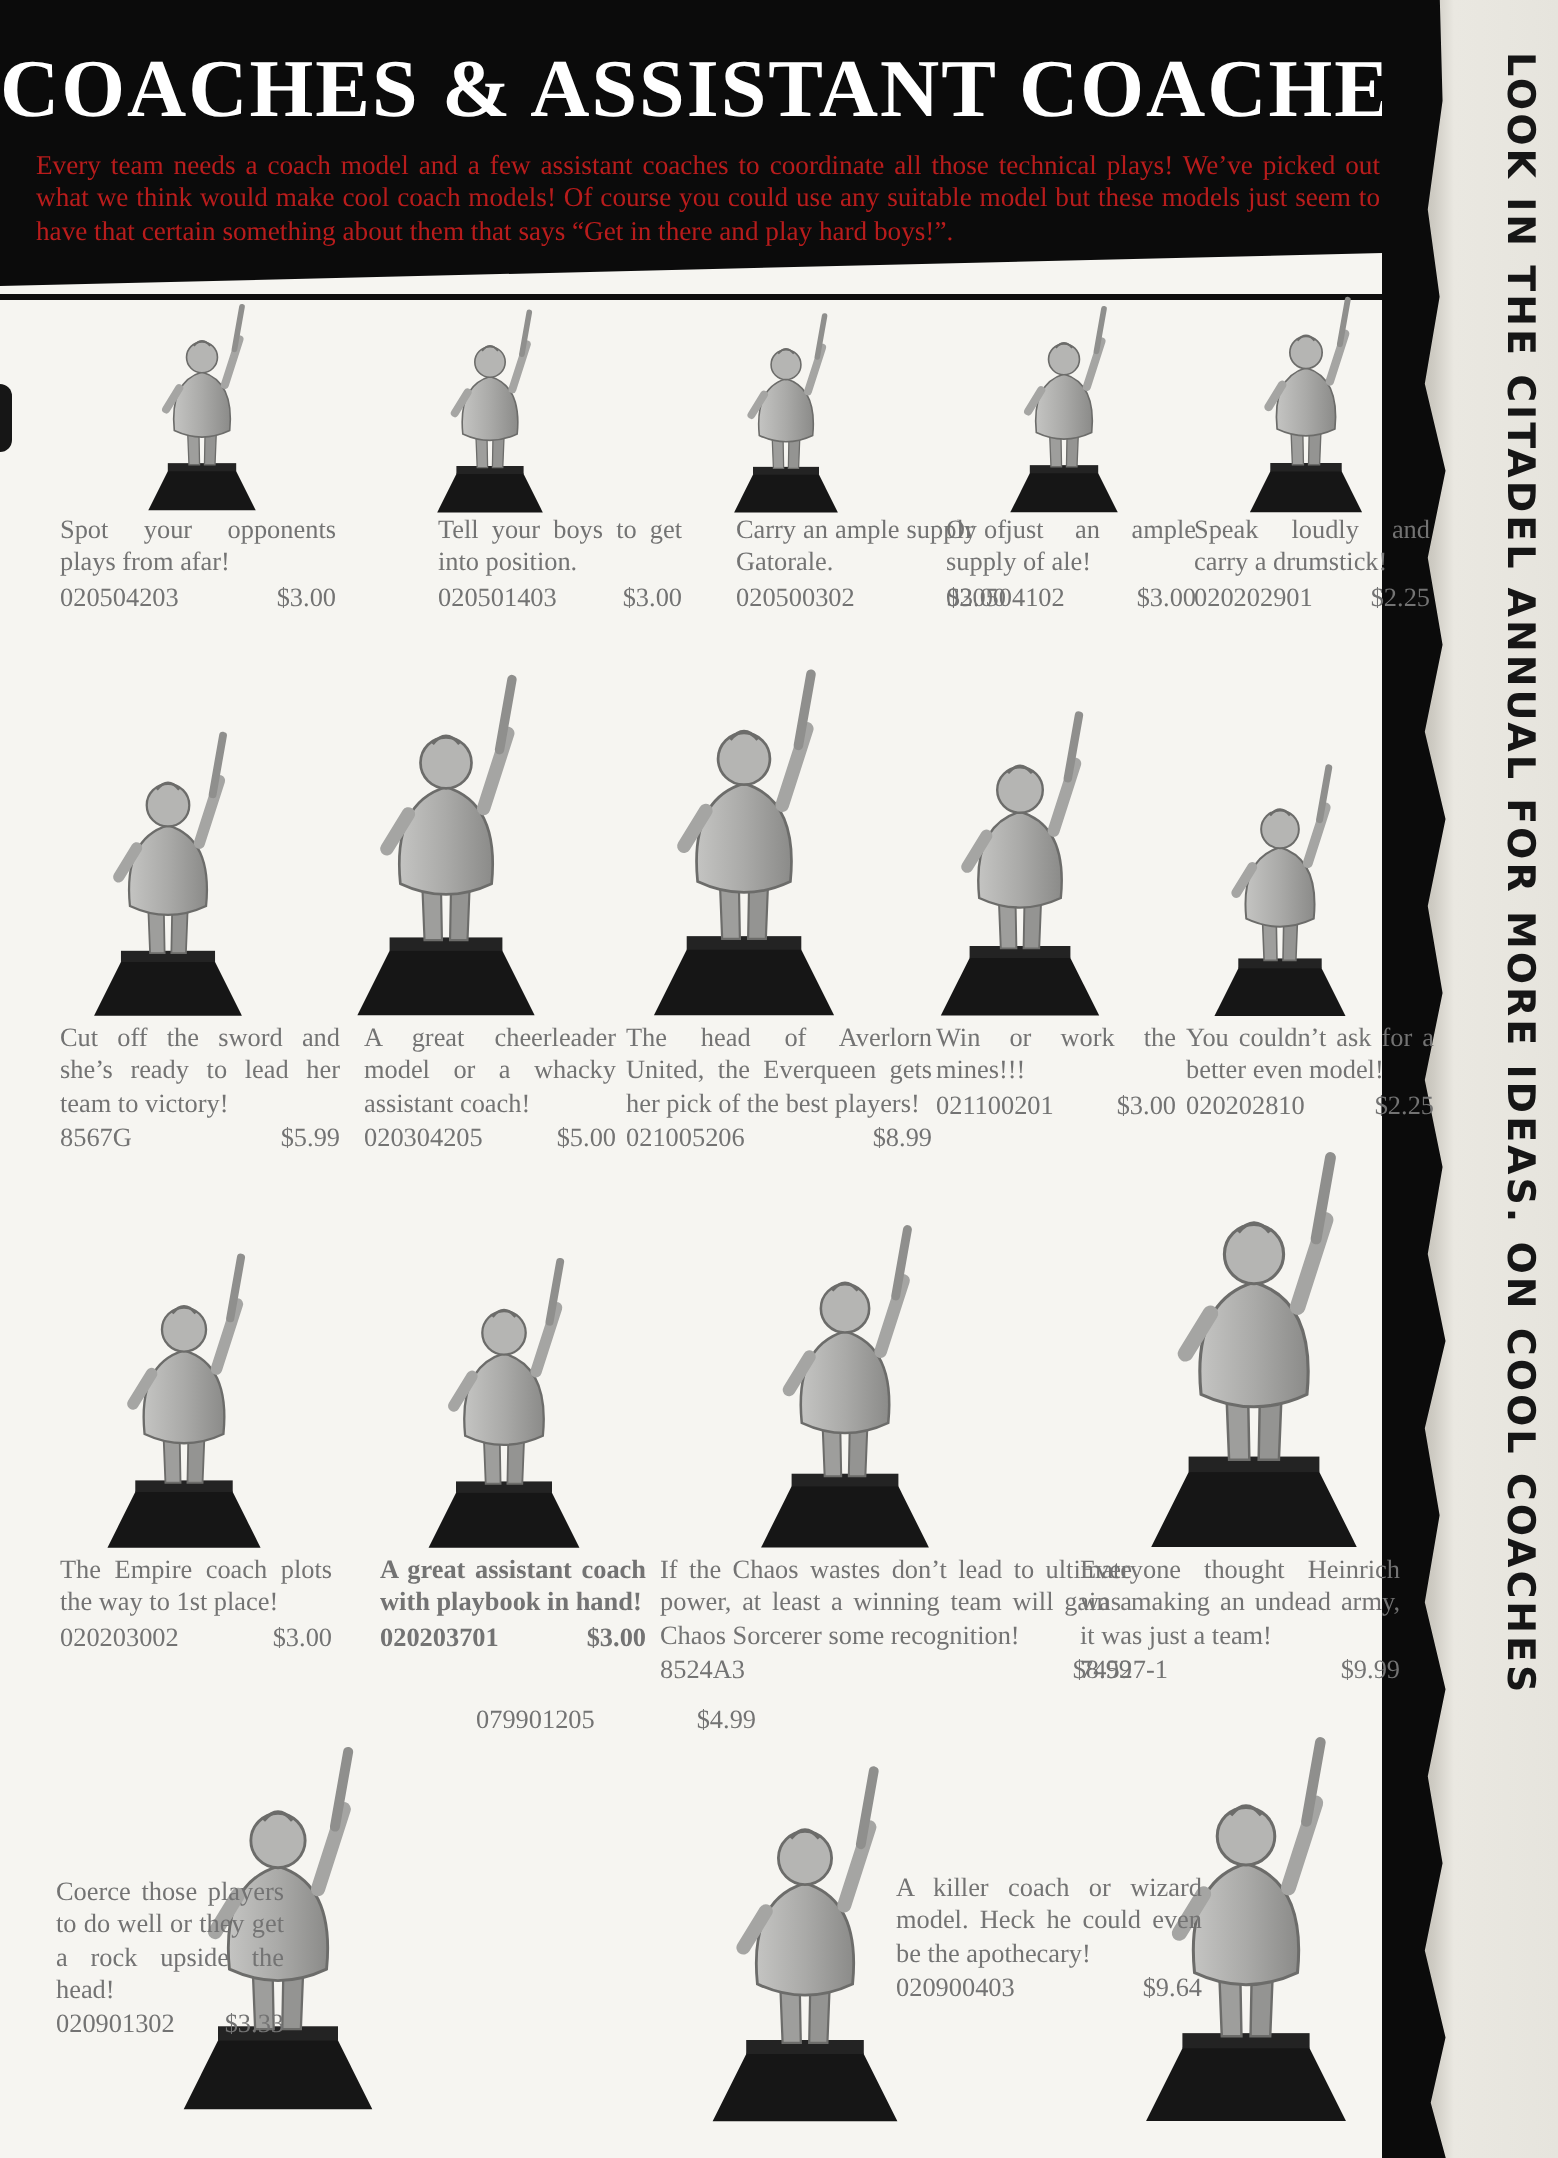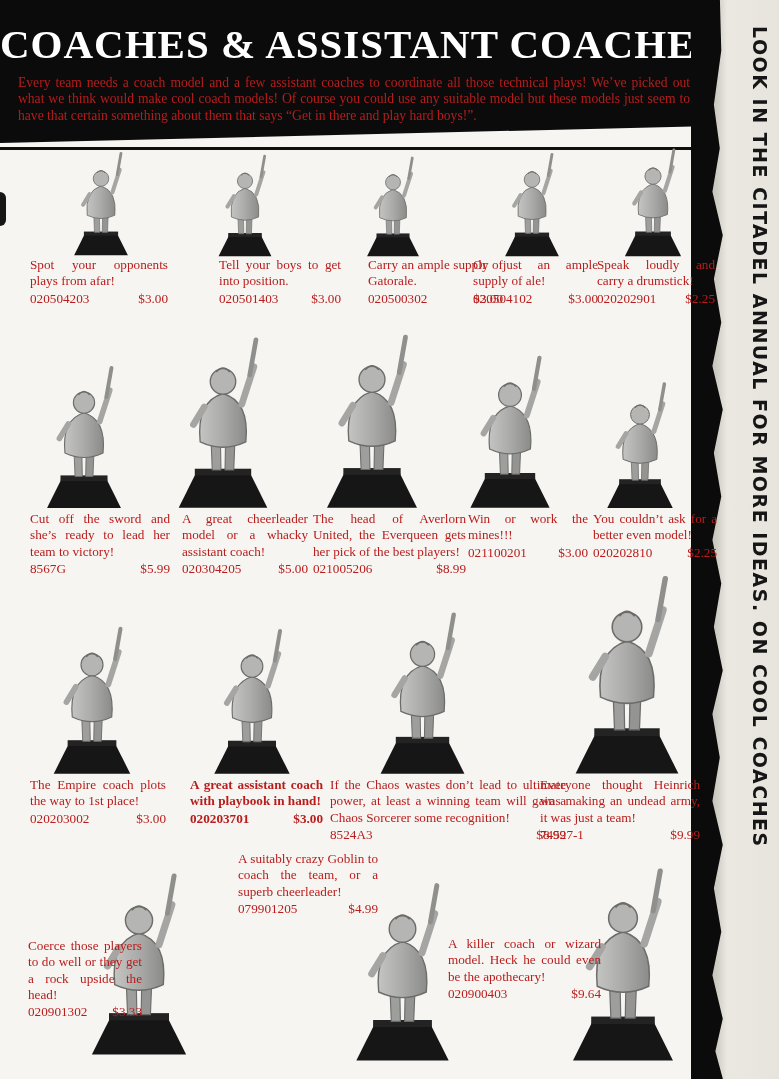--- a/index.html
+++ b/index.html
@@ -25,21 +25,21 @@
          clip-path:polygon(20% 0,100% 0,100% 100%,26% 100%,14% 97%,24% 94%,10% 90%,22% 86%,
            12% 82%,24% 78%,10% 74%,20% 70%,10% 66%,24% 62%,12% 58%,22% 54%,10% 50%,22% 46%,
            12% 42%,24% 38%,10% 34%,22% 30%,12% 26%,24% 22%,10% 18%,20% 14%,12% 10%,22% 5%);}
   .side-text{position:absolute;top:26px;right:8px;writing-mode:vertical-rl;
              font-family:"DejaVu Sans",sans-serif;font-weight:bold;font-size:19px;
              letter-spacing:1.5px;color:#161616;white-space:nowrap;}
 
   
   .fig{position:absolute;}
   .fig svg{display:block;width:100%;height:100%;}
-  .cap{position:absolute;font-size:13.2px;line-height:1.24;color:#b91c1c;}
+  .cap{position:absolute;font-size:13.2px;line-height:1.24;color:#737373;}
   .cap .desc{text-align:justify;}
   .cap .pl{display:flex;justify-content:space-between;margin-top:1px;}
 
   .f0{left:38px;top:142px;width:126px;height:114px;}
   .f1{left:188px;top:145px;width:114px;height:112px;}
   .f2{left:325px;top:147px;width:136px;height:110px;}
   .f3{left:470px;top:143px;width:124px;height:114px;}
   .f4{left:597px;top:138px;width:112px;height:119px;}
   .f5{left:28px;top:323px;width:112px;height:186px;}
   .f6{left:148px;top:321px;width:150px;height:188px;}
@@ -547,21 +547,20 @@
       </div>
   </div>
   <div class="cap c14">
     <div class="desc">Coerce those players to do well or they get a rock upside the head!</div>
     <div class="pl">
         <span>020901302</span>
         <span>$3.33</span>
       </div>
   </div>
   <div class="cap c15">
-    <div class="desc">A suitably crazy Goblin to coach the team, or a superb cheerleader!</div>
     <div class="pl">
         <span>079901205</span>
         <span>$4.99</span>
       </div>
   </div>
   <div class="cap c16">
     <div class="desc">A killer coach or wizard model. Heck he could even be the apothecary!</div>
     <div class="pl">
         <span>020900403</span>
         <span>$9.64</span>

